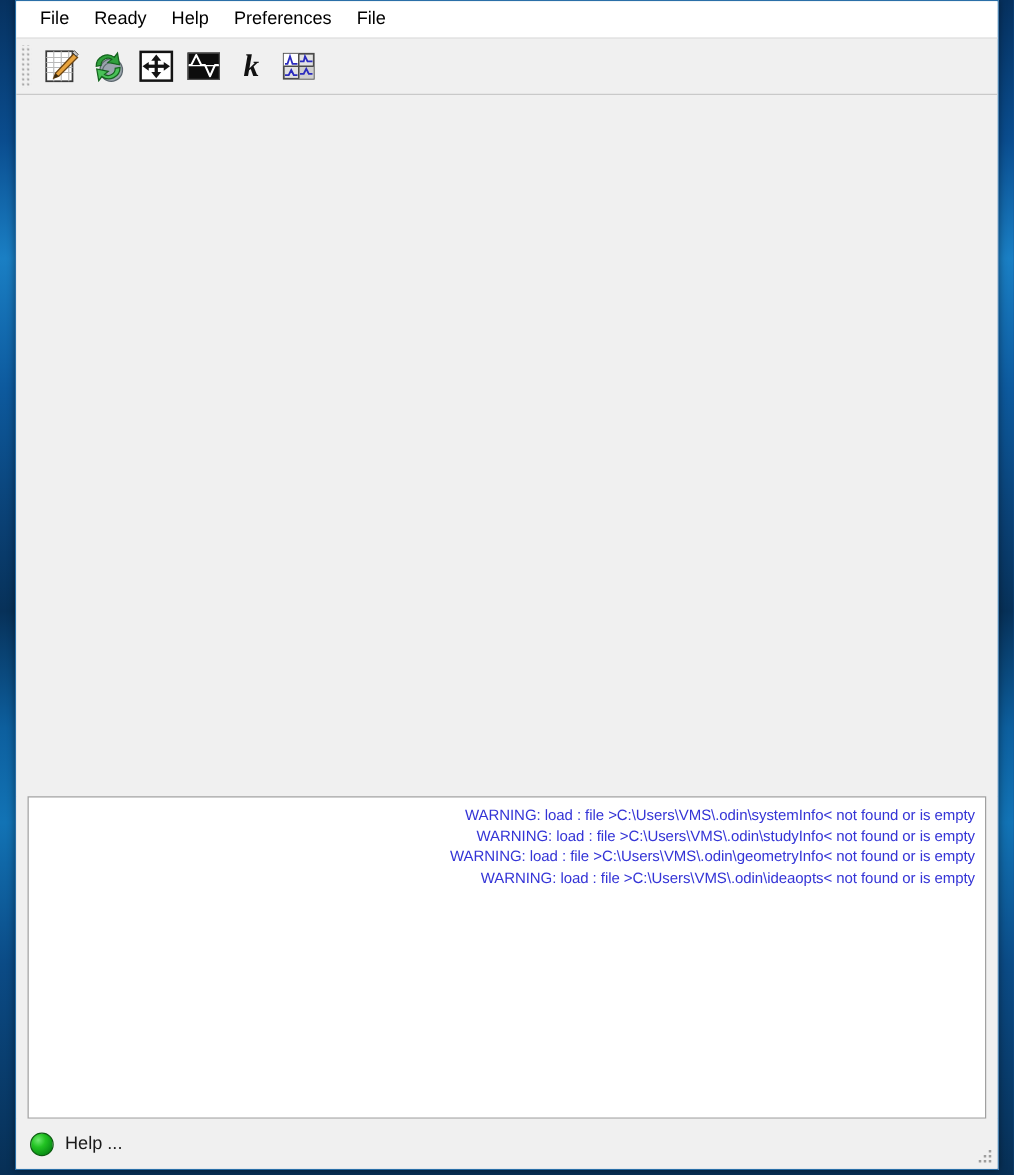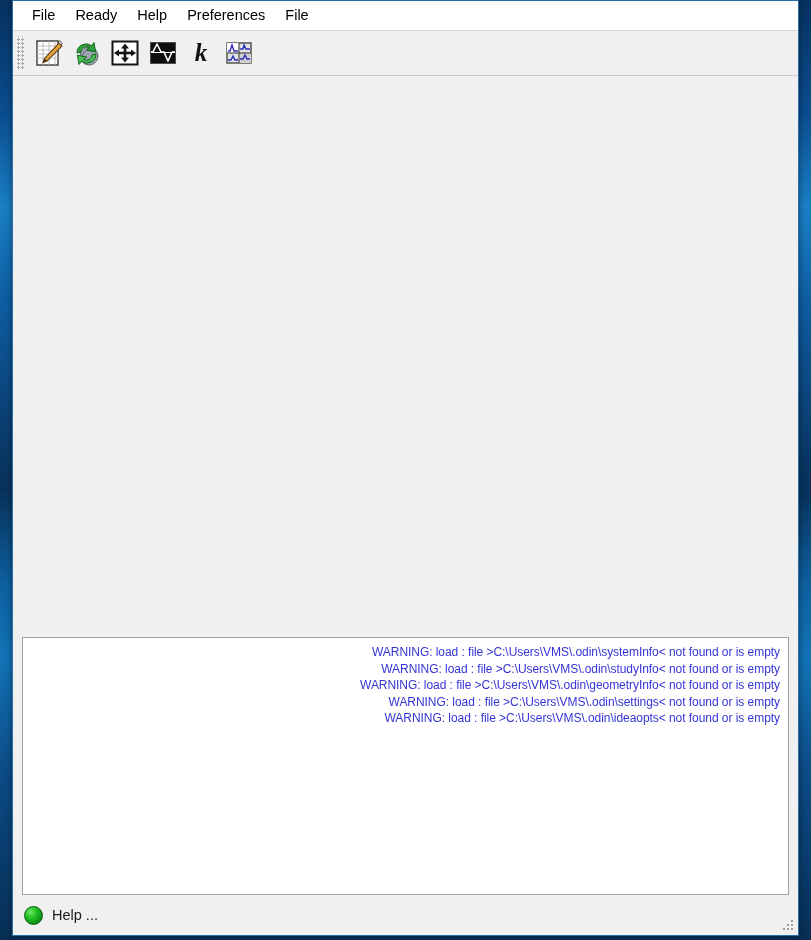--- a/index.html
+++ b/index.html
@@ -300,21 +300,20 @@
       </div>
     </div>
 
     <div id="workarea"></div>
 
     <div id="logwrap">
       <div id="logpanel">
         <div class="log-line">WARNING: load : file &gt;C:\Users\VMS\.odin\systemInfo&lt; not found or is empty</div>
         <div class="log-line">WARNING: load : file &gt;C:\Users\VMS\.odin\studyInfo&lt; not found or is empty</div>
         <div class="log-line">WARNING: load : file &gt;C:\Users\VMS\.odin\geometryInfo&lt; not found or is empty</div>
-        <div class="log-line">WARNING: load : file &gt;C:\Users\VMS\.odin\settings&lt; not found or is empty</div>
         <div class="log-line">WARNING: load : file &gt;C:\Users\VMS\.odin\ideaopts&lt; not found or is empty</div>
       </div>
     </div>
 
     <div id="statusbar">
       <div id="status-led"></div>
       <div id="status-text">Help ...</div>
       <svg id="resize-grip" viewBox="0 0 14 14">
         <g fill="#9d9d9d">
           <rect x="11" y="2" width="2" height="2"></rect>

